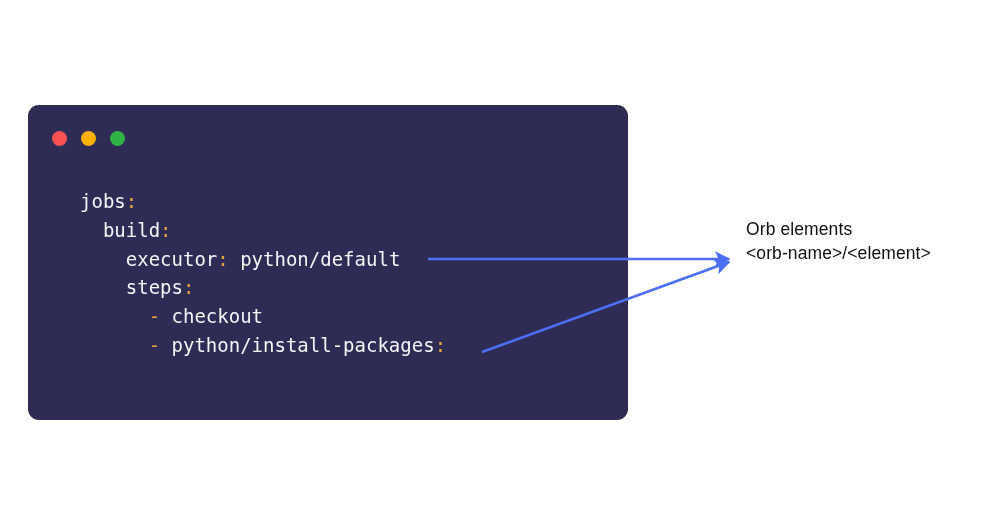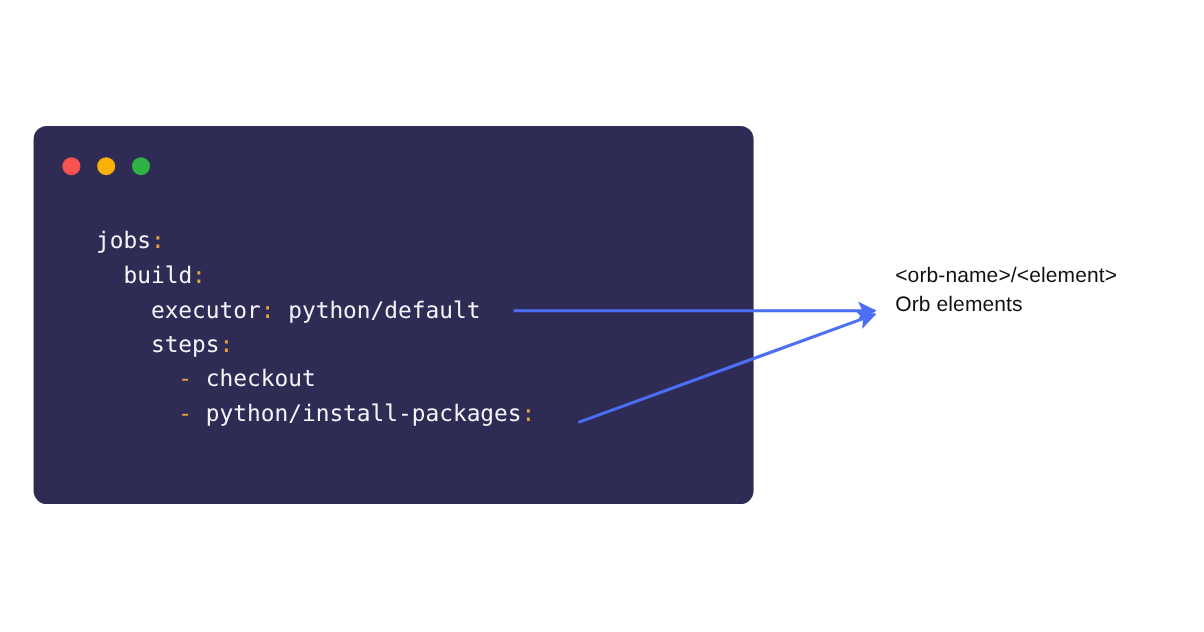--- a/index.html
+++ b/index.html
@@ -90,17 +90,17 @@
       <defs>
         <marker id="ah" markerWidth="7" markerHeight="7" refX="5.4" refY="3" orient="auto" markerUnits="strokeWidth">
           <path d="M0,0 L6,3 L0,6 L1.4,3 Z" fill="#4c6ef5"></path>
         </marker>
       </defs>
       <line x1="428" y1="259" x2="729" y2="259" stroke="#4c6ef5" stroke-width="2.6" stroke-linecap="butt" marker-end="url(#ah)"></line>
       <line x1="482" y1="352" x2="729" y2="262" stroke="#4c6ef5" stroke-width="2.6" stroke-linecap="butt" marker-end="url(#ah)"></line>
     </svg>
 
   <div class="annotation">
+    <div>Orb elements</div>
     <div>&lt;orb-name&gt;/&lt;element&gt;</div>
-    <div>Orb elements</div>
   </div>
 
 </div>
 
 </body></html>

